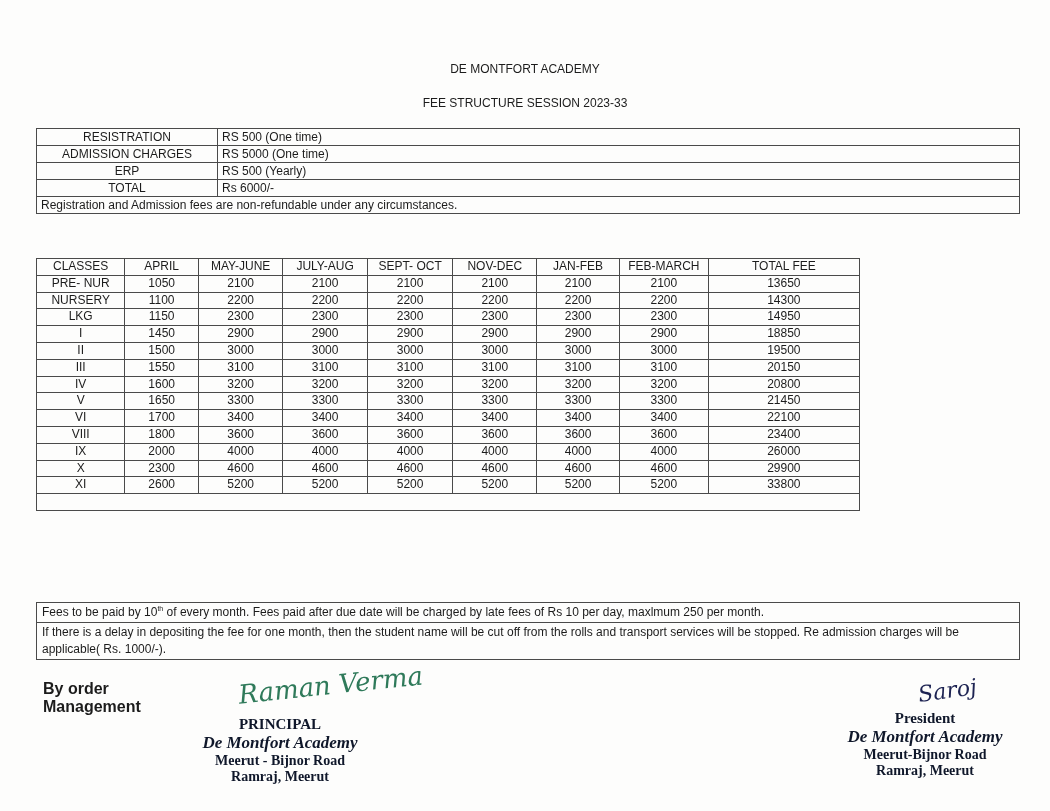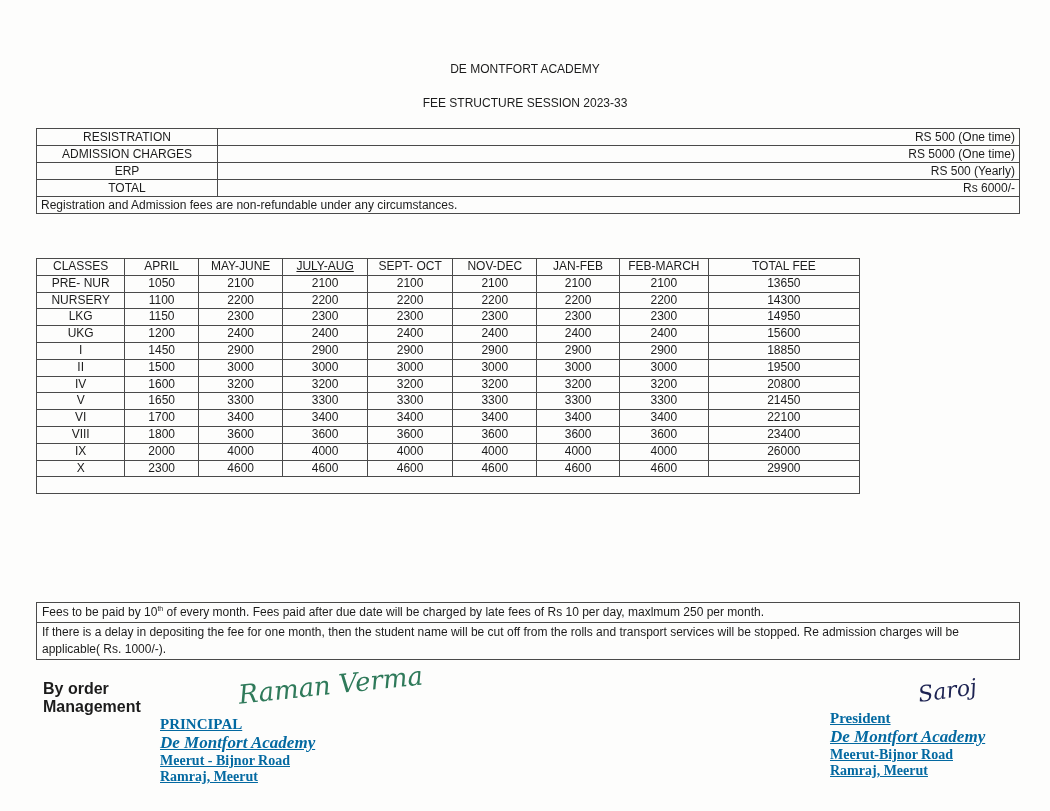--- a/index.html
+++ b/index.html
@@ -7,31 +7,31 @@
     width:1050px; height:811px; background:#fdfdfc; position:relative; overflow:hidden;
     font-family:"Liberation Sans", "DejaVu Sans", sans-serif; color:#1c1c1c;
   }
   .title { position:absolute; left:0; width:1050px; text-align:center; font-size:12px; }
   #t1 { top:62px; }
   #t2 { top:96px; }
   table { border-collapse:collapse; position:absolute; font-size:12px; }
   td, th { border:1px solid #4a4a4a; padding:0 4px; height:16px; line-height:16px; font-weight:normal; }
   #summary { left:36px; top:128px; width:984px; }
   #summary td.lbl { width:172px; text-align:center;margin-left:7px; }
-  #summary td.val { text-align:right; }
+  #summary td.val { text-align:left; }
   #summary td.note { text-align:left; }
   #fees { left:36px; top:258px; width:824px; }
   #fees th, #fees td { text-align:center; height:15.8px; line-height:15.8px; }
   #fees td.total, #fees th.total { width:196px; }
   #fees tr.blank td { height:16px; border-left:1px solid #4a4a4a; border-right:1px solid #4a4a4a; }
   #notes { left:36px; top:602px; width:984px; }
   #notes td { text-align:left; padding:1px 5px; line-height:17px; }
   sup { font-size:7px; line-height:0; }
   .order { position:absolute; left:43px; top:680px; font-size:16px; font-weight:bold; line-height:18px; }
-  .stamp { position:absolute; text-align:left; font-family:"Liberation Serif", "DejaVu Serif", serif; color:#0369a1;text-decoration:underline; }
+  .stamp { position:absolute; text-align:center; font-family:"Liberation Serif", "DejaVu Serif", serif; color:#0f172a; }
   .stamp .role { font-weight:bold; font-size:15px; }
   .stamp .org { font-style:italic; font-weight:bold; font-size:17px; }
   .stamp .addr { font-weight:bold; font-size:14px; }
   #principal { left:160px; top:716px; width:240px; }
   #president { left:830px; top:710px; width:190px; }
   .sig { position:absolute; font-family:"DejaVu Serif", serif; font-style:italic; font-size:26px; }
   #sig1 { left:238px; top:670px; color:#2f7a5a; transform:rotate(-6deg); }
   #sig2 { left:918px; top:678px; color:#1d2352; transform:rotate(-8deg); font-size:22px; }
 </style>
 </head>
@@ -63,21 +63,21 @@
       </tr>
     </tbody>
 </table>
 
 <table id="fees">
   <thead>
       <tr id="fees-head">
         <th style="width: 90px;">CLASSES</th>
         <th style="width: 80px;">APRIL</th>
         <th style="width: 98px;">MAY-JUNE</th>
-        <th style="width: 98px; text-decoration: underline;">JULY-AUG</th>
+        <th style="width: 98px;">JULY-AUG</th>
         <th style="width: 98px;">SEPT- OCT</th>
         <th style="width: 98px;">NOV-DEC</th>
         <th style="width: 98px;">JAN-FEB</th>
         <th style="width: 98px;">FEB-MARCH</th>
         <th class="total">TOTAL FEE</th>
       </tr>
     </thead>
   <tbody id="fees-body">
       <tr>
         <td>PRE- NUR</td>
@@ -106,31 +106,20 @@
         <td>1150</td>
         <td>2300</td>
         <td>2300</td>
         <td>2300</td>
         <td>2300</td>
         <td>2300</td>
         <td>2300</td>
         <td class="total">14950</td>
       </tr>
       <tr>
-        <td>UKG</td>
-        <td>1200</td>
-        <td>2400</td>
-        <td>2400</td>
-        <td>2400</td>
-        <td>2400</td>
-        <td>2400</td>
-        <td>2400</td>
-        <td class="total">15600</td>
-      </tr>
-      <tr>
         <td>I</td>
         <td>1450</td>
         <td>2900</td>
         <td>2900</td>
         <td>2900</td>
         <td>2900</td>
         <td>2900</td>
         <td>2900</td>
         <td class="total">18850</td>
       </tr>
@@ -139,20 +128,31 @@
         <td>1500</td>
         <td>3000</td>
         <td>3000</td>
         <td>3000</td>
         <td>3000</td>
         <td>3000</td>
         <td>3000</td>
         <td class="total">19500</td>
       </tr>
       <tr>
+        <td>III</td>
+        <td>1550</td>
+        <td>3100</td>
+        <td>3100</td>
+        <td>3100</td>
+        <td>3100</td>
+        <td>3100</td>
+        <td>3100</td>
+        <td class="total">20150</td>
+      </tr>
+      <tr>
         <td>IV</td>
         <td>1600</td>
         <td>3200</td>
         <td>3200</td>
         <td>3200</td>
         <td>3200</td>
         <td>3200</td>
         <td>3200</td>
         <td class="total">20800</td>
       </tr>
@@ -203,20 +203,31 @@
       <tr>
         <td>X</td>
         <td>2300</td>
         <td>4600</td>
         <td>4600</td>
         <td>4600</td>
         <td>4600</td>
         <td>4600</td>
         <td>4600</td>
         <td class="total">29900</td>
+      </tr>
+      <tr>
+        <td>XI</td>
+        <td>2600</td>
+        <td>5200</td>
+        <td>5200</td>
+        <td>5200</td>
+        <td>5200</td>
+        <td>5200</td>
+        <td>5200</td>
+        <td class="total">33800</td>
       </tr>
       <tr class="blank">
         <td colspan="9"></td>
       </tr>
     </tbody>
 </table>
 
 <table id="notes">
   <tbody>
       <tr>

